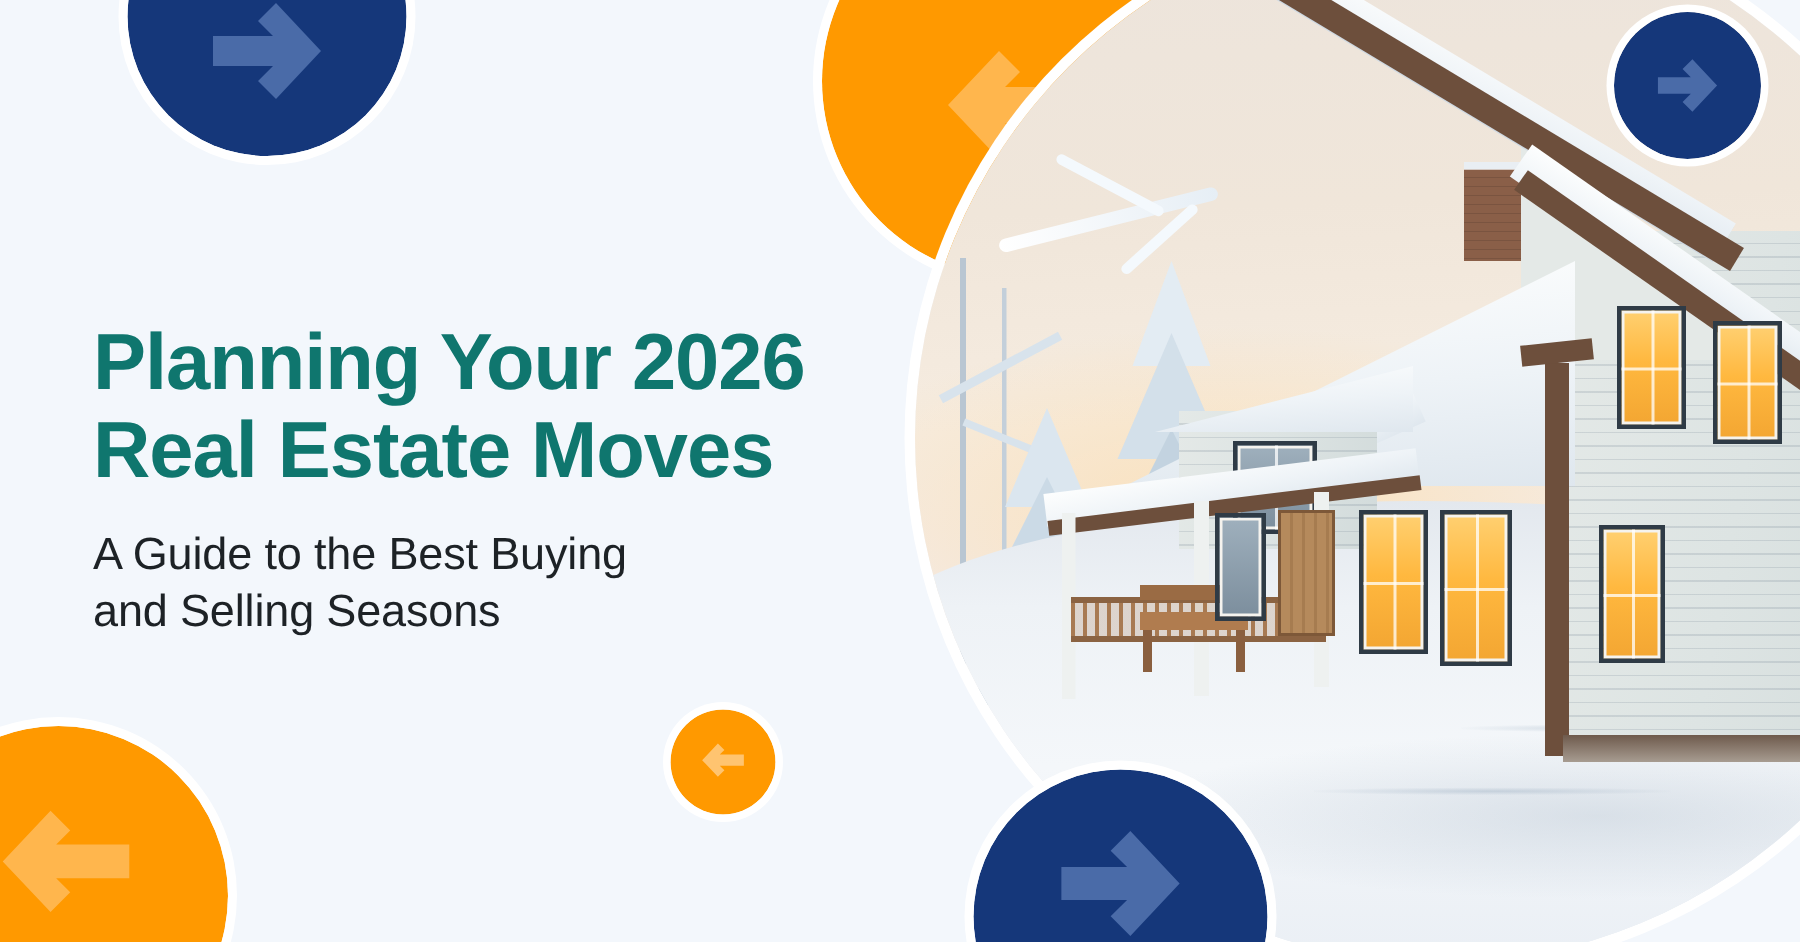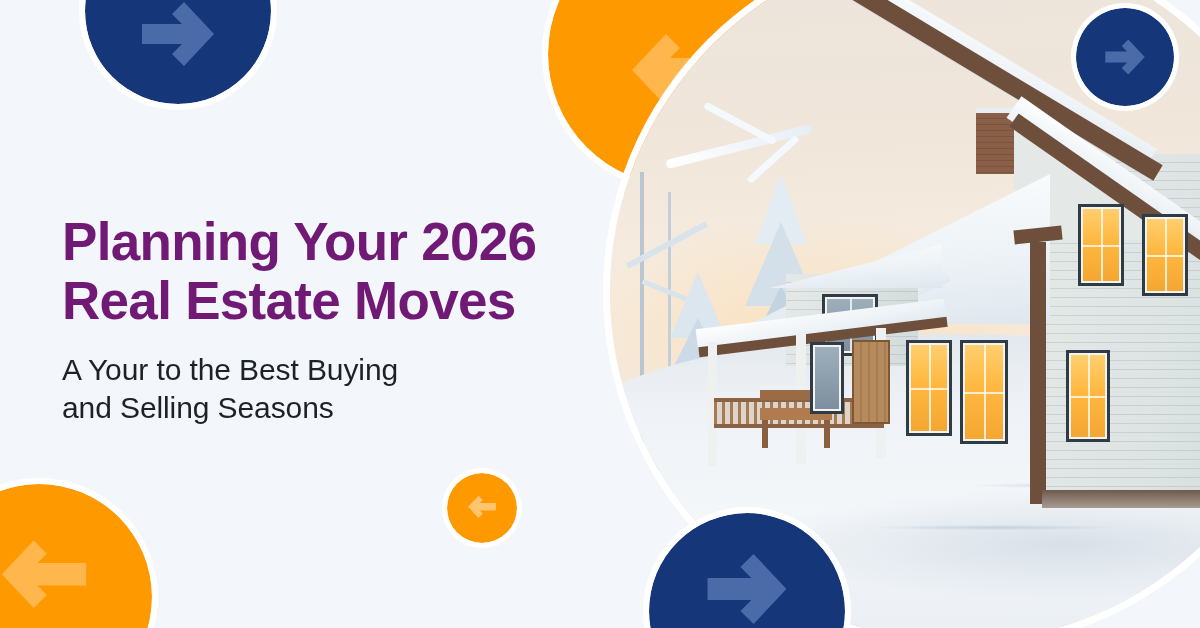--- a/index.html
+++ b/index.html
@@ -24,21 +24,21 @@
     left: 62px;
     top: 212px;
     width: 560px;
     z-index: 40;
   }
   .headline {
     font-size: 53px;
     line-height: 1.12;
     font-weight: 700;
     letter-spacing: -0.7px;
-    color: #701a75;
+    color: #0f766e;
     white-space: pre-line;
   }
   .subhead {
     margin-top: 20px;
     font-size: 30px;
     line-height: 1.28;
     font-weight: 400;
     letter-spacing: -0.1px;
     color: #1d2226;
     white-space: pre-line;
@@ -336,17 +336,17 @@
   <div class="deco" style="left:447px; top:473px; width:70px; height:70px; background:#ff9900; z-index:35;">
     <div class="ring" style="box-shadow:0 0 0 5px #ffffff;"></div>
     <svg width="34" height="30" viewBox="0 0 110 96">
       <path d="M44 8 L10 44 L44 80 L58 66 L48 56 L100 56 L100 32 L48 32 L58 22 Z" fill="#ffc470"></path>
     </svg>
   </div>
 
   <div class="text-block">
     <h1 class="headline">Planning Your 2026
 Real Estate Moves</h1>
-    <p class="subhead">A Your to the Best Buying
+    <p class="subhead">A Guide to the Best Buying
 and Selling Seasons</p>
   </div>
 
 </div>
 
 </body></html>

